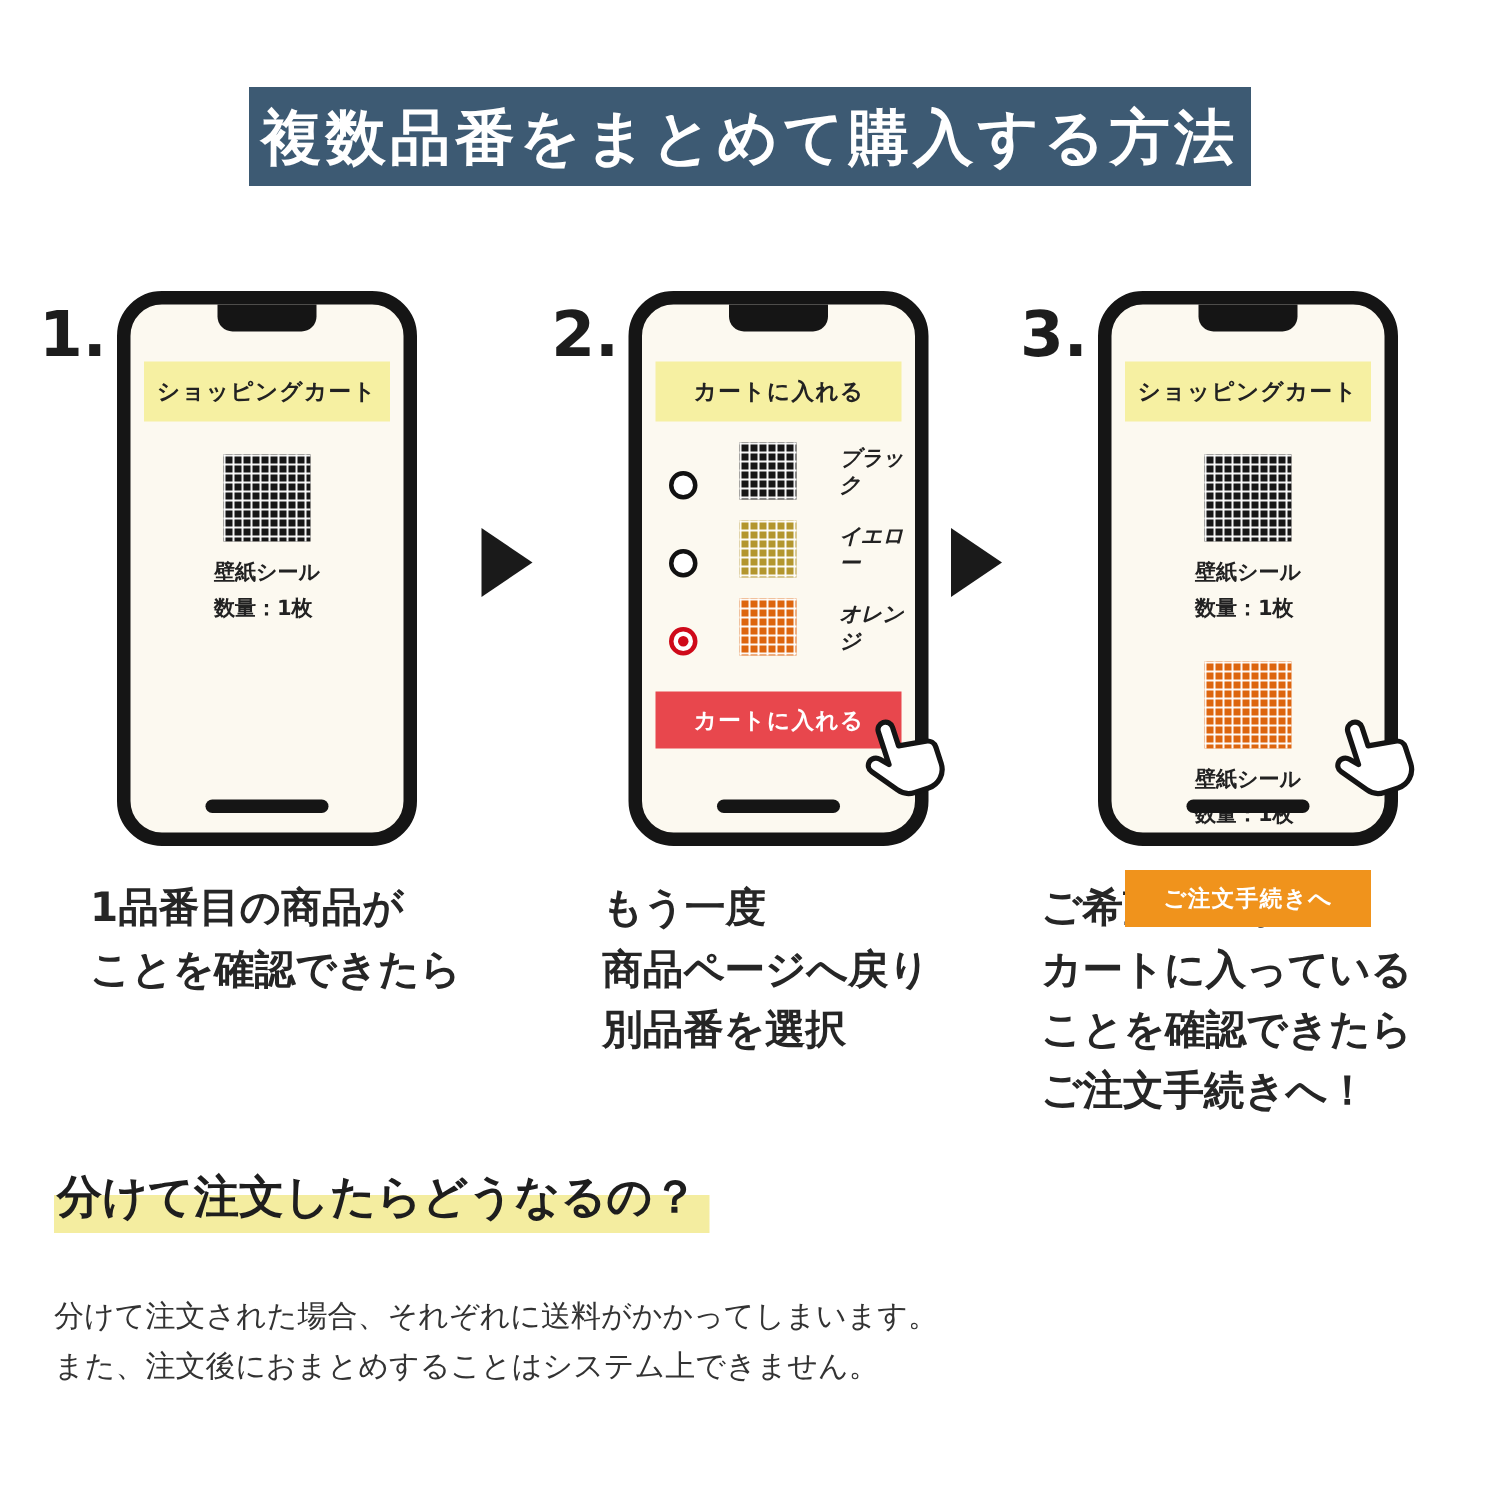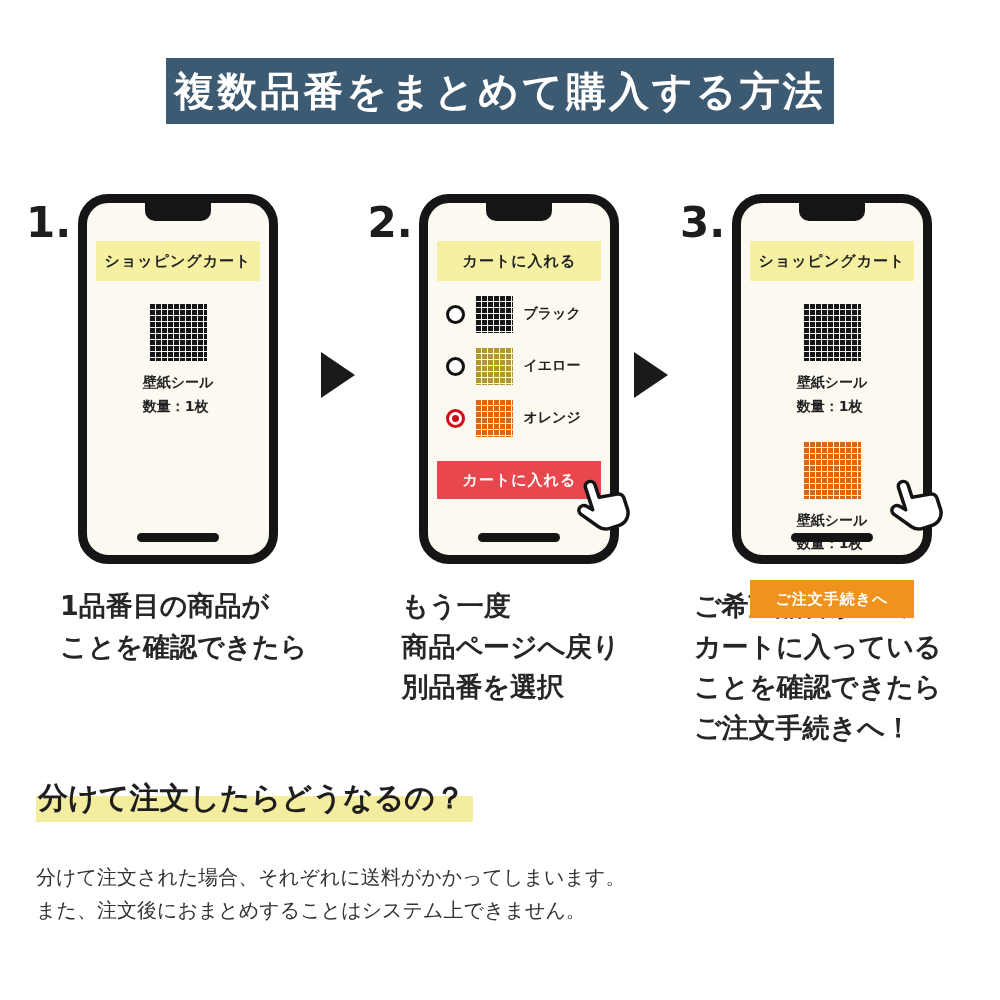--- a/index.html
+++ b/index.html
@@ -35,21 +35,21 @@
                      linear-gradient(90deg, rgba(255,255,255,.95) 1.4px, transparent 1.4px);
     background-size:6px 6px; }
   .swatch.lg { width:58px; height:58px; }
   .swatch.sm { width:38px; height:38px; }
   .swatch.black  { background-color:#161616; }
   .swatch.yellow { background-color:#b3962e; }
   .swatch.orange { background-color:#dd650e; }
   .item-text { font-size:14px; font-weight:bold; line-height:1.7; white-space:pre-line; }
 
   
-  .option { display:flex; align-items:center; gap:10px; margin:14px 0 0 18px; }
+  .option { display:flex; align-items:flex-end; gap:28px; margin:14px 0 0 18px;font-style:italic; }
   .radio { width:19px; height:19px; border:3px solid #111; border-radius:50%;
     background:#fff; position:relative; flex:0 0 auto; }
   .radio.selected { border-color:#cf0a1a; }
   .radio.selected::after { content:""; position:absolute; inset:3px; border-radius:50%; background:#cf0a1a; }
   .option-label { font-size:14px; font-weight:bold; }
 
   
   .phone-btn { margin:24px auto 0; width:164px; height:38px; display:flex; align-items:center;
     justify-content:center; color:#fff; font-size:15px; font-weight:bold; letter-spacing:1px; }
   .btn-red { background:#e8474d; }

